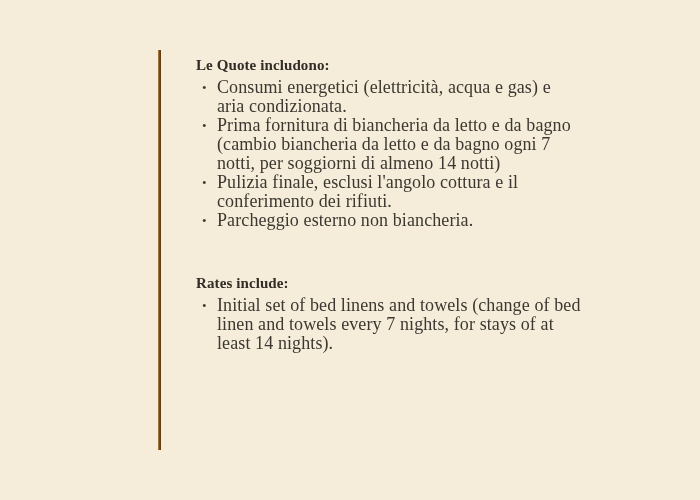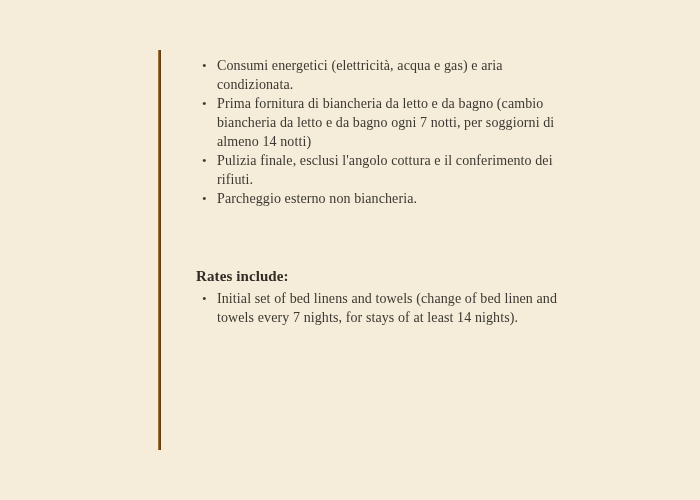--- a/index.html
+++ b/index.html
@@ -38,44 +38,45 @@
     letter-spacing: 0.1px;
   }
   ul.bullet-list {
     list-style: none;
     margin: 0;
     padding: 0;
   }
   ul.bullet-list li {
     position: relative;
     padding-left: 21px;
-    font-size: 14px;
+    font-size: 18px;
     line-height: 19px;
     letter-spacing: 0.1px;
   }
   ul.bullet-list li::before {
     content: "\2022";
     position: absolute;
     left: 6px;
     top: 0;
     font-size: 13px;
     color: #3c3831;
   }
   .section-en {
-    margin-top: 59px;
+    margin-top: 44px;
   }
 </style>
 </head>
 <body>
 
 <div class="accent-line"></div>
 
 <div class="content">
 
   <div class="section">
+    <p class="section-title">Le Quote includono:</p>
     <ul class="bullet-list">
       <li>Consumi energetici (elettricità, acqua e gas) e aria condizionata.</li>
       <li>Prima fornitura di biancheria da letto e da bagno (cambio biancheria da letto e da bagno ogni 7 notti, per soggiorni di almeno 14 notti)</li>
       <li>Pulizia finale, esclusi l'angolo cottura e il conferimento dei rifiuti.</li>
       <li>Parcheggio esterno non biancheria.</li>
     </ul>
   </div>
 
   <div class="section section-en">
     <p class="section-title">Rates include:</p>

